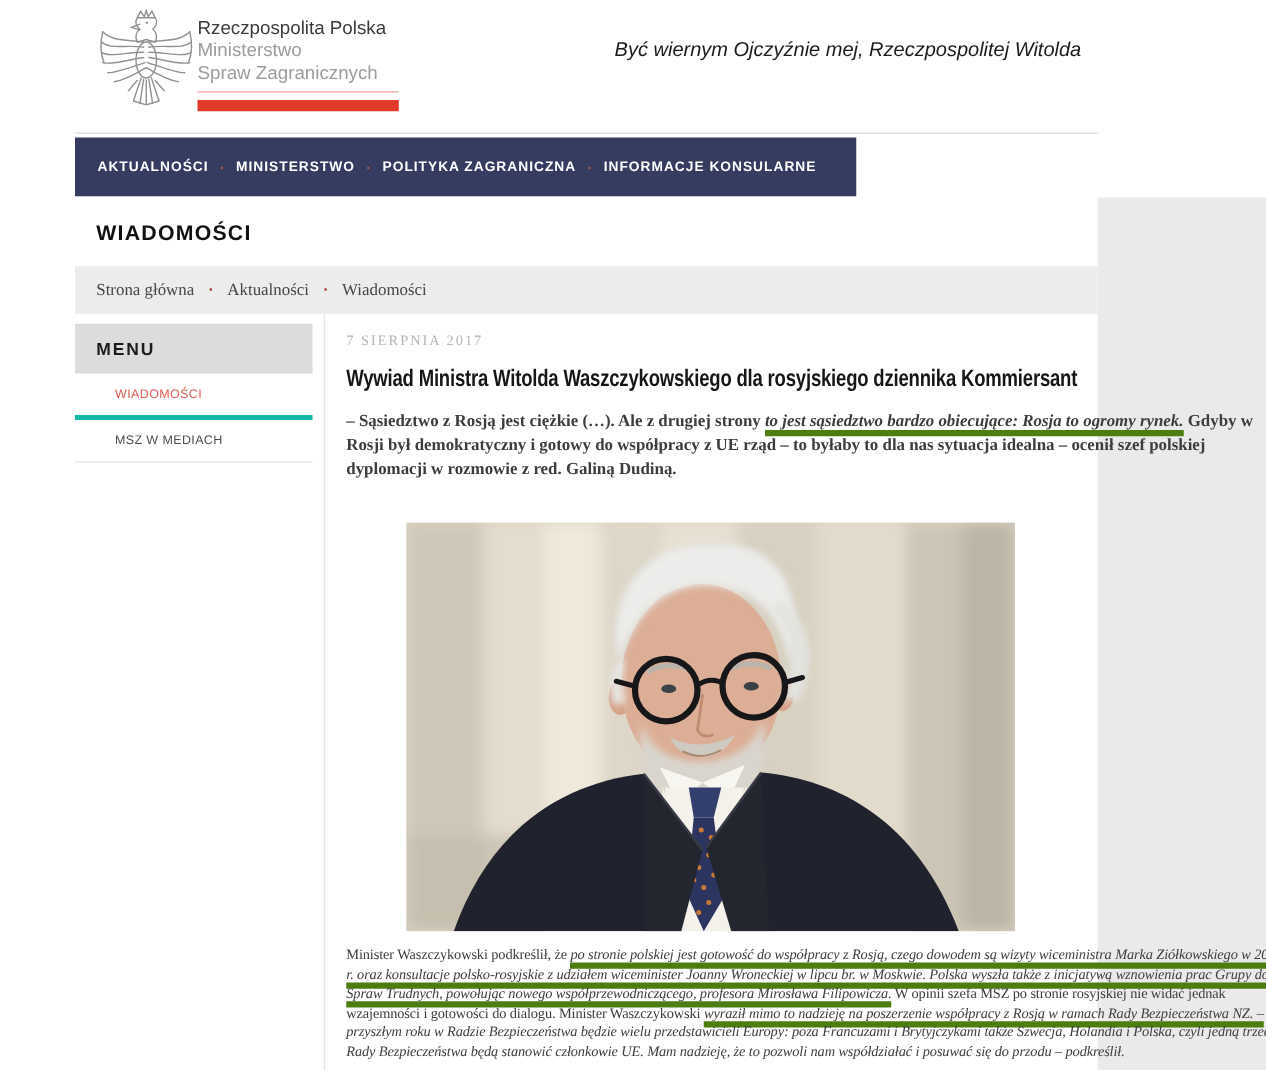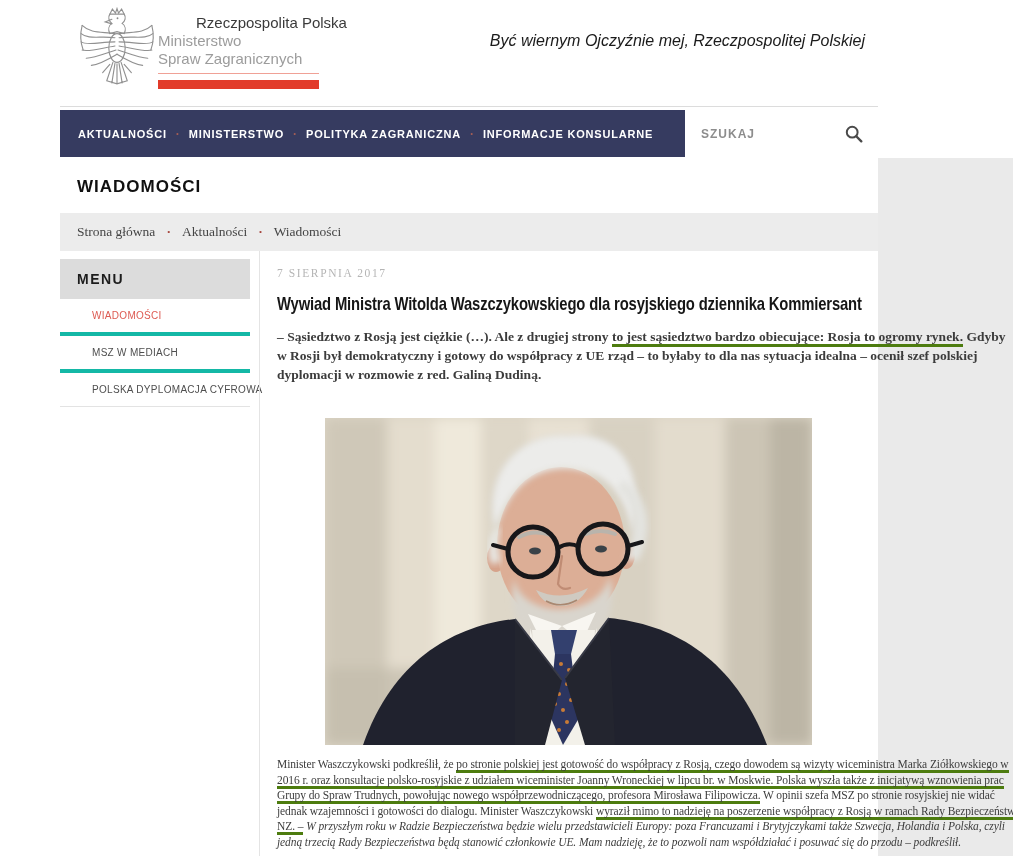--- a/index.html
+++ b/index.html
@@ -8,21 +8,21 @@
     background:#ffffff;font-family:"Liberation Sans",sans-serif;
   }
   .right-panel{position:absolute;left:878px;top:158px;width:135px;height:698px;background:#eaeaea;}
   .page{position:absolute;left:60px;top:0;width:818px;}
 
   
   .site-header{height:106px;position:relative;border-bottom:1px solid #dcdcdc;}
   .logo{position:absolute;left:18px;top:7px;display:flex;cursor:pointer;}
   .eagle{width:78px;height:82px;flex:0 0 auto;}
   .logo-text{margin-left:2px;padding-top:7px;font-size:15px;line-height:18px;}
-  .logo-line1{color:#3a3a3a;margin-left:38px;}
+  .logo-line1{color:#3a3a3a;}
   .logo-line2,.logo-line3{color:#9c9c9c;}
   .logo-rule{height:1px;background:#f0a196;margin-top:5px;width:161px;}
   .logo-bar{height:9px;background:#e23b2a;margin-top:6px;width:161px;}
   .motto{position:absolute;right:13px;top:32px;font-style:italic;font-size:16px;color:#1b1b1b;white-space:nowrap;}
 
   
   .nav-row{display:flex;margin-top:3px;height:47px;}
   .nav-main{width:625px;background:#363b60;display:flex;align-items:center;padding-left:18px;box-sizing:border-box;}
   .nav-item{color:#ffffff;font-size:11px;font-weight:bold;letter-spacing:.8px;text-decoration:none;cursor:pointer;white-space:nowrap;}
   .nav-dot{color:#a35d55;margin:0 9px;font-weight:bold;font-size:12px;}
@@ -46,21 +46,21 @@
     border-top:4px solid #14b8a6;cursor:pointer;white-space:nowrap;}
   .menu-item:first-child{border-top:none;}
   .menu-item.active{color:#dd5a52;}
 
   .main{flex:1;margin-left:9px;border-left:1px solid #e4e4e4;padding:16px 0 0 17px;min-height:606px;box-sizing:border-box;}
   .date{font-family:"Liberation Serif",serif;font-size:11.5px;letter-spacing:1.6px;color:#b5b5b5;}
   .title{font-size:19px;font-weight:bold;color:#161616;margin:14px 0 0;white-space:nowrap;
     transform:scaleX(.78);transform-origin:0 50%;letter-spacing:-.2px;}
   .lead{font-family:"Liberation Serif",serif;font-weight:bold;font-size:13.5px;line-height:19px;
     color:#3c3c3c;margin:12px 12px 0 0;}
-  .redline{border-bottom:3px solid #4d7c0f;}
+  .redline{border-bottom:5px solid #4d7c0f;font-style:italic;}
   .it{font-style:italic;}
   .photo{width:487px;height:327px;margin:34px 0 0 48px;display:block;}
   .bodytext{font-family:"Liberation Serif",serif;font-size:11.5px;line-height:15.5px;letter-spacing:-.1px;
     color:#3d3d3d;margin:12px 0 0;}
 </style>
 </head>
 <body>
 
 <div class="right-panel"></div>
 
@@ -83,59 +83,51 @@
         </g>
       </svg>
       <div class="logo-text">
         <div class="logo-line1">Rzeczpospolita Polska</div>
         <div class="logo-line2">Ministerstwo</div>
         <div class="logo-line3">Spraw Zagranicznych</div>
         <div class="logo-rule"></div>
         <div class="logo-bar"></div>
       </div>
     </div>
-    <div class="motto">Być wiernym Ojczyźnie mej, Rzeczpospolitej Polskiej</div>
+    <div class="motto">Być wiernym Ojczyźnie mej, Rzeczpospolitej Witolda</div>
   </div>
 
   <div class="nav-row">
     <nav class="nav-main">
         <a class="nav-item">AKTUALNOŚCI</a>
         <span class="nav-dot">·</span>
         <a class="nav-item">MINISTERSTWO</a>
         <span class="nav-dot">·</span>
         <a class="nav-item">POLITYKA ZAGRANICZNA</a>
         <span class="nav-dot">·</span>
         <a class="nav-item">INFORMACJE KONSULARNE</a>
       </nav>
-    <div class="nav-search">
-      <span class="search-ph">SZUKAJ</span>
-      <svg class="search-icon" viewBox="0 0 18 18">
-        <circle cx="7.2" cy="7.2" r="5.4" fill="none" stroke="#4a4a4a" stroke-width="2"></circle>
-        <line x1="11.5" y1="11.5" x2="16.3" y2="16.3" stroke="#4a4a4a" stroke-width="2.4" stroke-linecap="round"></line>
-      </svg>
-    </div>
   </div>
 
   <div class="section-head">WIADOMOŚCI</div>
   <div class="breadcrumb">
       <span class="crumb">Strona główna</span>
       <span class="crumb-dot">·</span>
       <span class="crumb">Aktualności</span>
       <span class="crumb-dot">·</span>
       <span class="crumb">Wiadomości</span>
     </div>
 
   <div class="content">
 
     <aside class="sidebar">
       <div class="menu-head">MENU</div>
       <ul class="menu-list">
           <li class="menu-item active">WIADOMOŚCI</li>
           <li class="menu-item">MSZ W MEDIACH</li>
-          <li class="menu-item">POLSKA DYPLOMACJA CYFROWA</li>
         </ul>
     </aside>
 
     <article class="main">
       <div class="date">7 SIERPNIA 2017</div>
       <h1 class="title">Wywiad Ministra Witolda Waszczykowskiego dla rosyjskiego dziennika Kommiersant</h1>
       <p class="lead"><span>– Sąsiedztwo z Rosją jest ciężkie (…). Ale z drugiej strony </span><span class="redline">to jest sąsiedztwo bardzo obiecujące: Rosja to ogromy rynek.</span><span> Gdyby w Rosji był demokratyczny i gotowy do współpracy z UE rząd – to byłaby to dla nas sytuacja idealna – ocenił szef polskiej dyplomacji w rozmowie z red. Galiną Dudiną.</span></p>
 
       <svg class="photo" viewBox="0 0 487 327" preserveAspectRatio="none">
         <defs>

